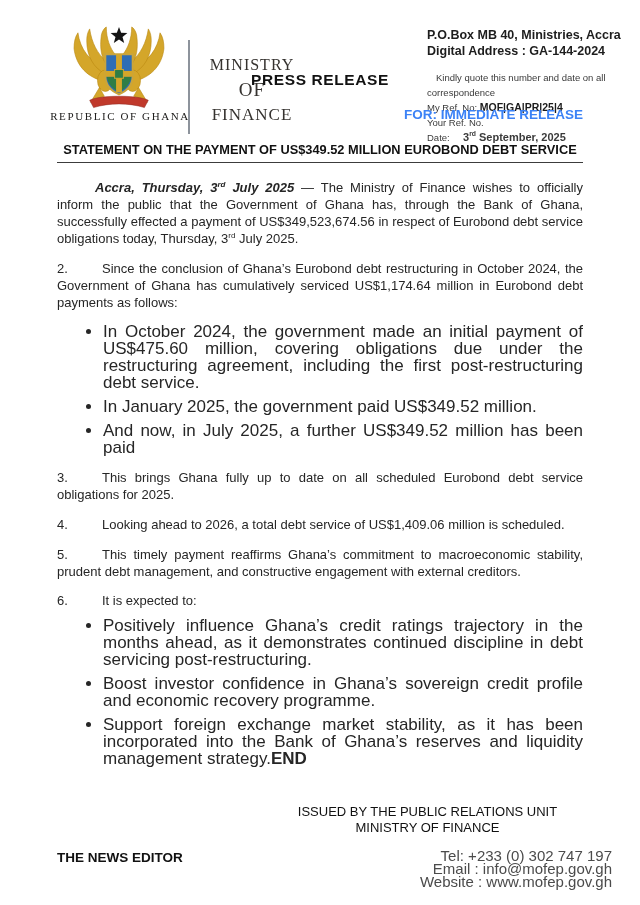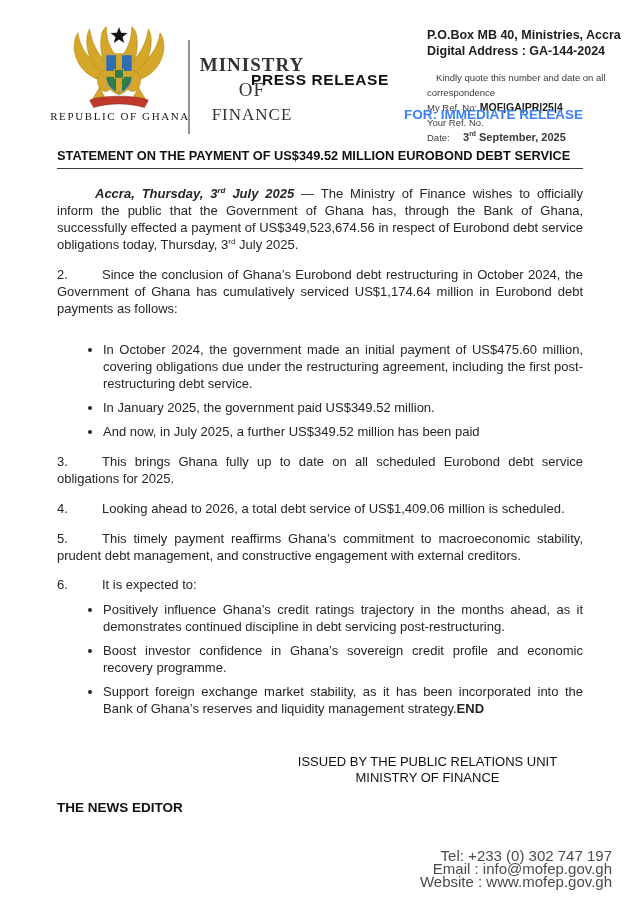--- a/index.html
+++ b/index.html
@@ -25,21 +25,21 @@
   }
   .vline {
     position: absolute; left: 188px; top: 40px; width: 2px; height: 94px;
     background: #8d939c;
   }
   .ministry {
     position: absolute; left: 198px; top: 52px; width: 108px;
     font-family: "Liberation Serif", serif;
     color: #35322f; text-align: center;
   }
-  .ministry .m1 { font-size: 19px; letter-spacing: 1px; line-height: 26px; font-weight: bold; }
+  .ministry .m1 { font-size: 16px; letter-spacing: 1px; line-height: 26px; }
   .ministry .m2 { font-size: 19px; letter-spacing: 1px; line-height: 24px; }
   .ministry .m3 { font-size: 17px; letter-spacing: 1px; line-height: 26px; }
 
   .contact { position: absolute; left: 427px; top: 27px; width: 200px; color: #1d1d1d; }
   .contact .bold-line { font-weight: bold; font-size: 12.5px; line-height: 16px; }
   .contact .small-block { margin-top: 11px; font-size: 9.5px; line-height: 15px; color: #3a3a3a; }
   .contact .indent1 { padding-left: 9px; }
   .contact .refval { font-weight: bold; font-size: 10.5px; color: #1b1b1b; }
   .contact .datewrap { }
   .contact .datelabel { display: inline-block; width: 36px; }
@@ -49,36 +49,36 @@
   
   .content { position: absolute; top: 0; left: 57px; width: 526px; padding-top: 71px; }
   .press-title {
     text-align: center; font-weight: bold; font-size: 15.5px;
     letter-spacing: 0.6px; color: #111;
   }
   .for-release {
     margin-top: 18px; text-align: right; font-weight: bold; font-size: 13.5px; color: #3b82f6;
   }
   .statement {
-    margin-top: 26px; font-weight: bold; font-size: 12.8px;
+    margin-top: 20px; text-align: center; font-weight: bold; font-size: 12.8px;
     color: #111; padding-bottom: 5px; border-bottom: 1.6px solid #3c3c3c;
   }
   p.body-p {
     font-size: 13px; line-height: 17px; text-align: justify; color: #262626;
   }
   p.lead { margin-top: 16px; text-indent: 38px; }
   p.numbered { margin-top: 13px; }
   .pnum { display: inline-block; width: 45px; }
   .b { font-weight: bold; }
   .i { font-style: italic; }
   sup { font-size: 0.62em; line-height: 0; }
 
   ul.bullets {
-    margin: 24px 0 0 0; padding-left: 46px;
-    font-size: 13px; line-height: 17px; text-align: justify; color: #262626;
+    margin: 12px 0 0 0; padding-left: 46px;
+    font-size: 17px; line-height: 17px; text-align: justify; color: #262626;
   }
   ul.bullets li { margin-bottom: 7px; padding-left: 0; }
   ul.bullets li:last-child { margin-bottom: 0; }
 
   
   .issued {
     margin: 37px 0 0 215px; width: 311px; text-align: center;
     font-weight: normal; font-size: 13px; line-height: 16px; color: #111;
   }
   .news-editor { margin-top: 14px; font-weight: bold; font-size: 13.5px; color: #111; }

